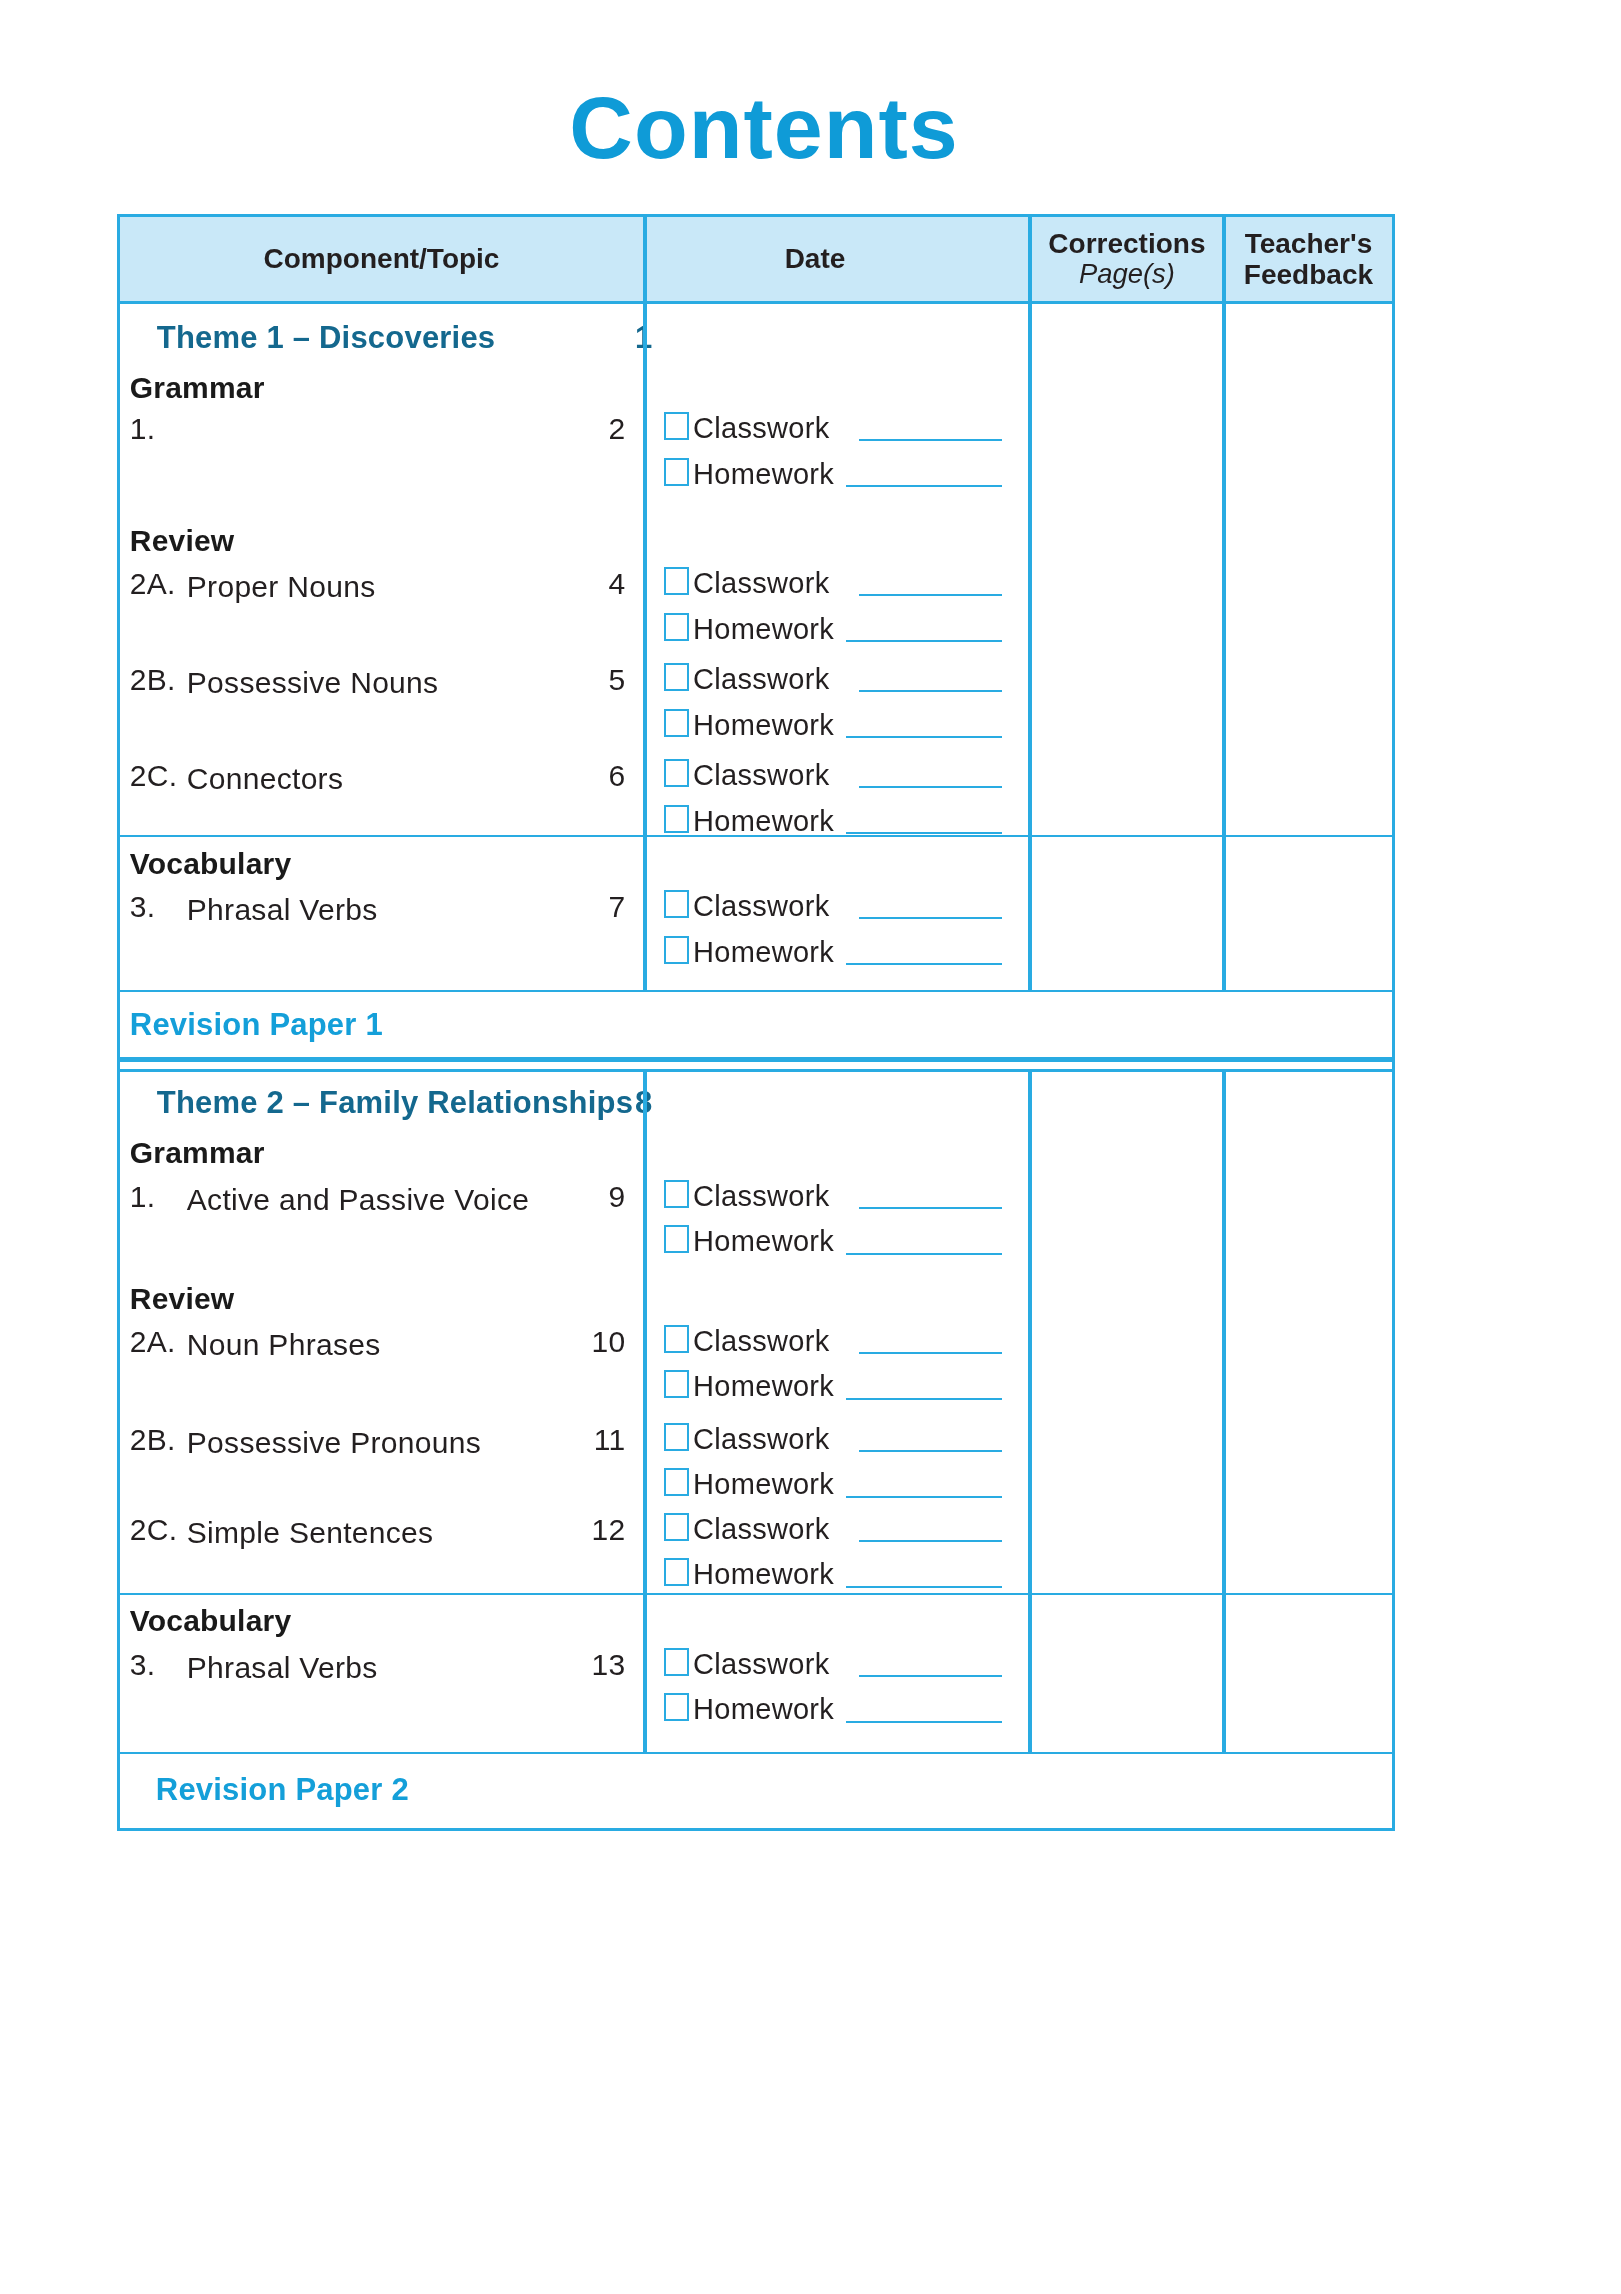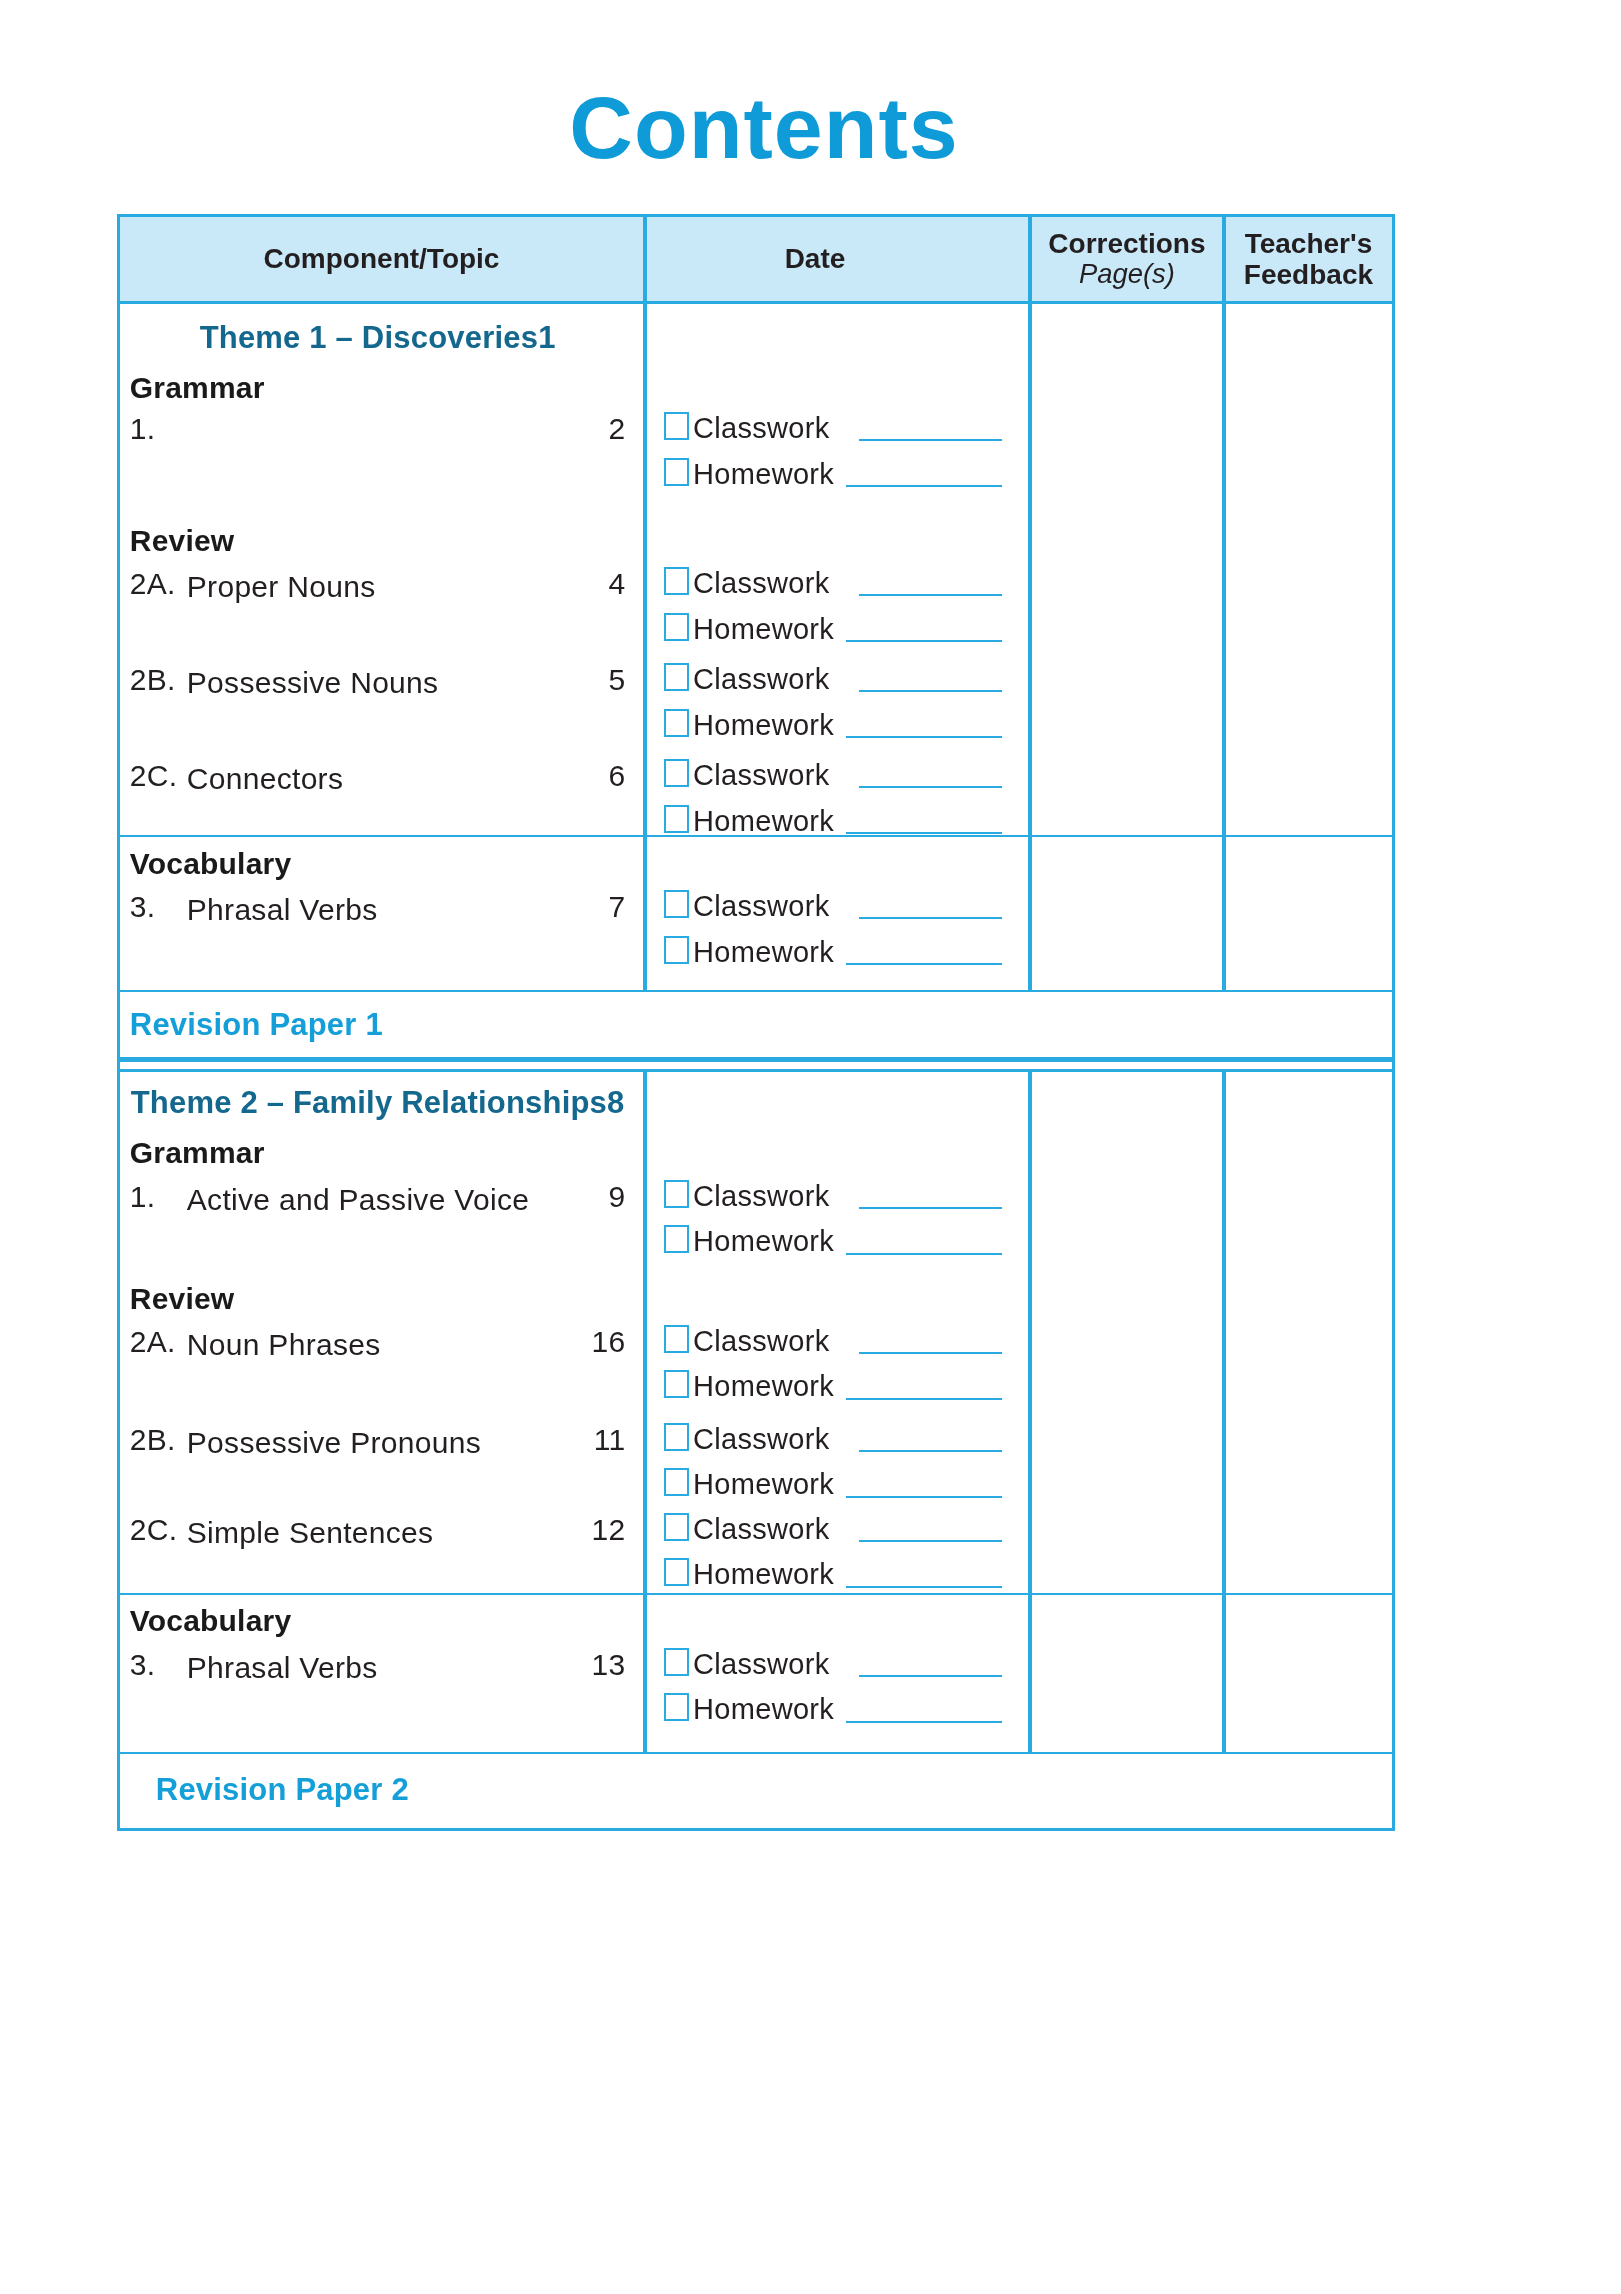--- a/index.html
+++ b/index.html
@@ -48,21 +48,21 @@
 
   
   .trow{display:flex;align-items:flex-start;}
   .c1{width:523px;flex-shrink:0;padding-left:9.8px;padding-right:17.6px;}
   .c2{width:384px;flex-shrink:0;padding-left:13.7px;padding-right:0;}
 
   .b-main{border-bottom:2.9px solid var(--border);}
   .b-vocab{border-bottom:2.9px solid var(--border);}
   .b-rev{border-bottom:2.9px solid var(--border);}
 
-  .theme-line{display:flex;justify-content:center;align-items:flex-start;}
+  .theme-line{display:flex;justify-content:space-between;align-items:flex-start;margin-left:27px;}
   .theme-title,.theme-page{
     font-weight:bold;font-size:31px;color:var(--theme-text);letter-spacing:0.2px;
   }
   .sec-head{font-weight:bold;font-size:30px;color:#1a1a1a;letter-spacing:0.2px;}
 
   .item{display:flex;align-items:flex-start;font-size:30px;letter-spacing:0.3px;}
   .num{width:57px;flex-shrink:0;}
   .ilabel{line-height:1.33;}
   .ilabel.wrap2{max-width:338px;}
   .ipg{margin-left:auto;text-align:right;padding-left:7.8px;}
@@ -319,21 +319,21 @@
       </div>
 
       <div class="trow rt-review-t2">
         <div class="c1"><span class="sec-head">Review</span></div>
       </div>
 
       <div class="trow rt-2a-t2">
         <div class="c1 item">
           <span class="num">2A.</span>
           <span class="ilabel">Noun Phrases</span>
-          <span class="ipg">16</span>
+          <span class="ipg">10</span>
         </div>
         <div class="c2">
           <div class="entry">
             <span class="box"></span>
             <span class="elabel">Classwork</span>
             <span class="dline cw"></span>
           </div>
           <div class="entry">
             <span class="box"></span>
             <span class="elabel">Homework</span>

